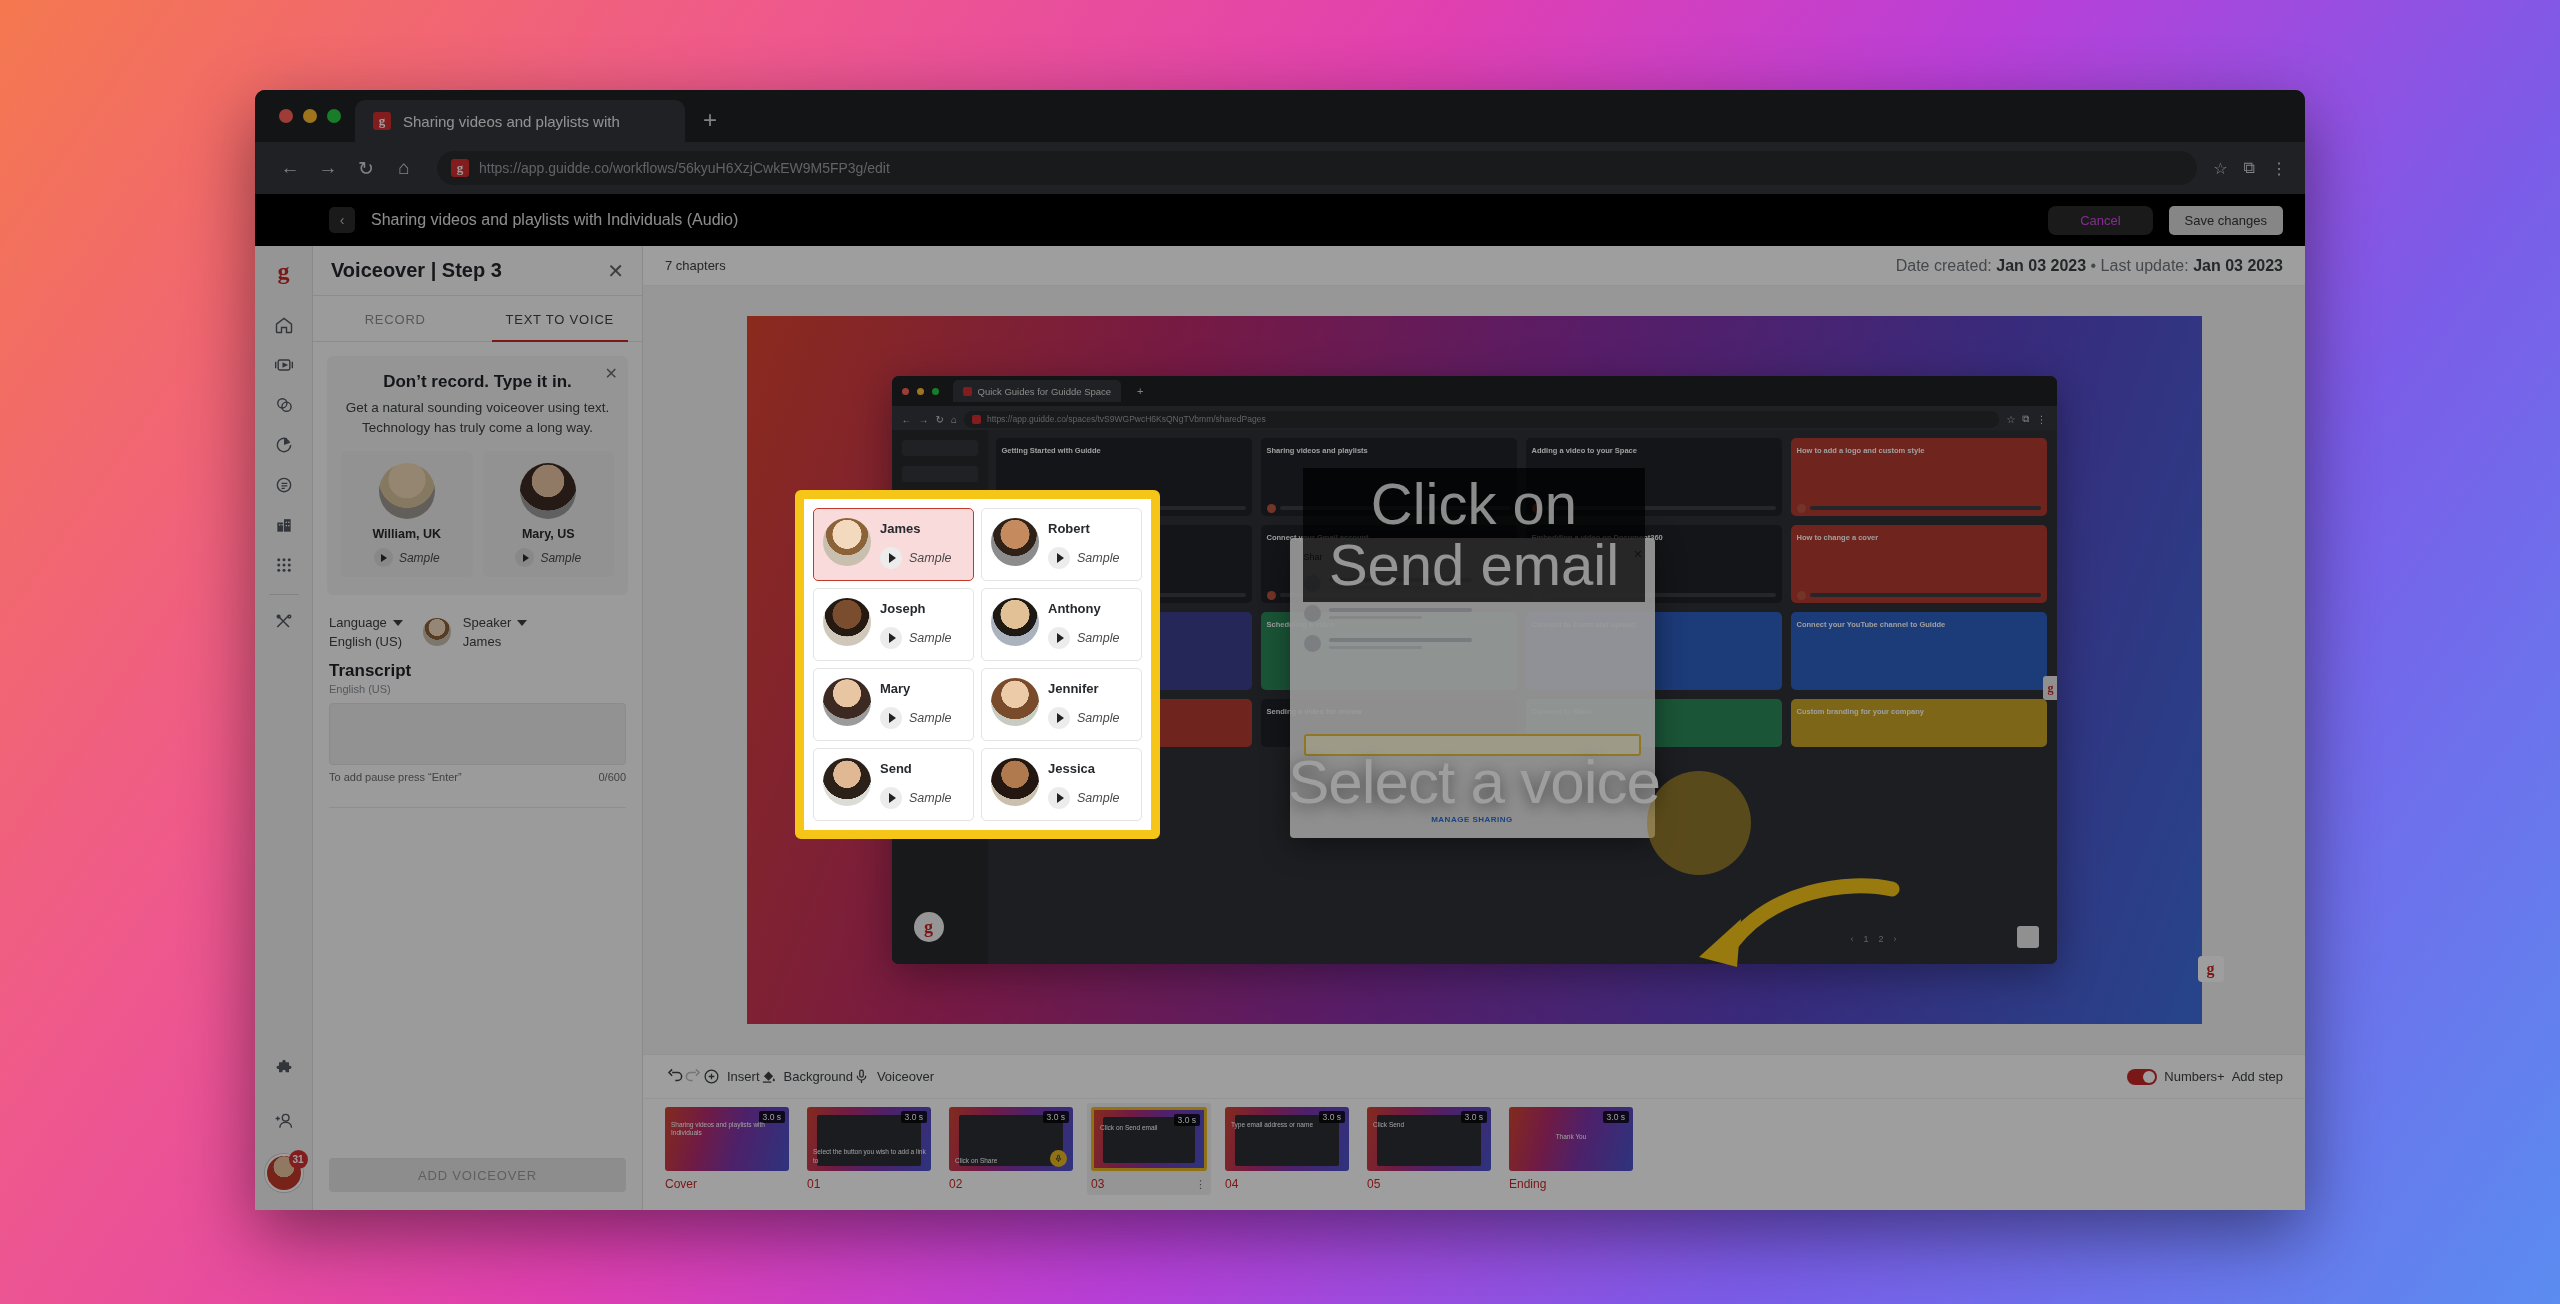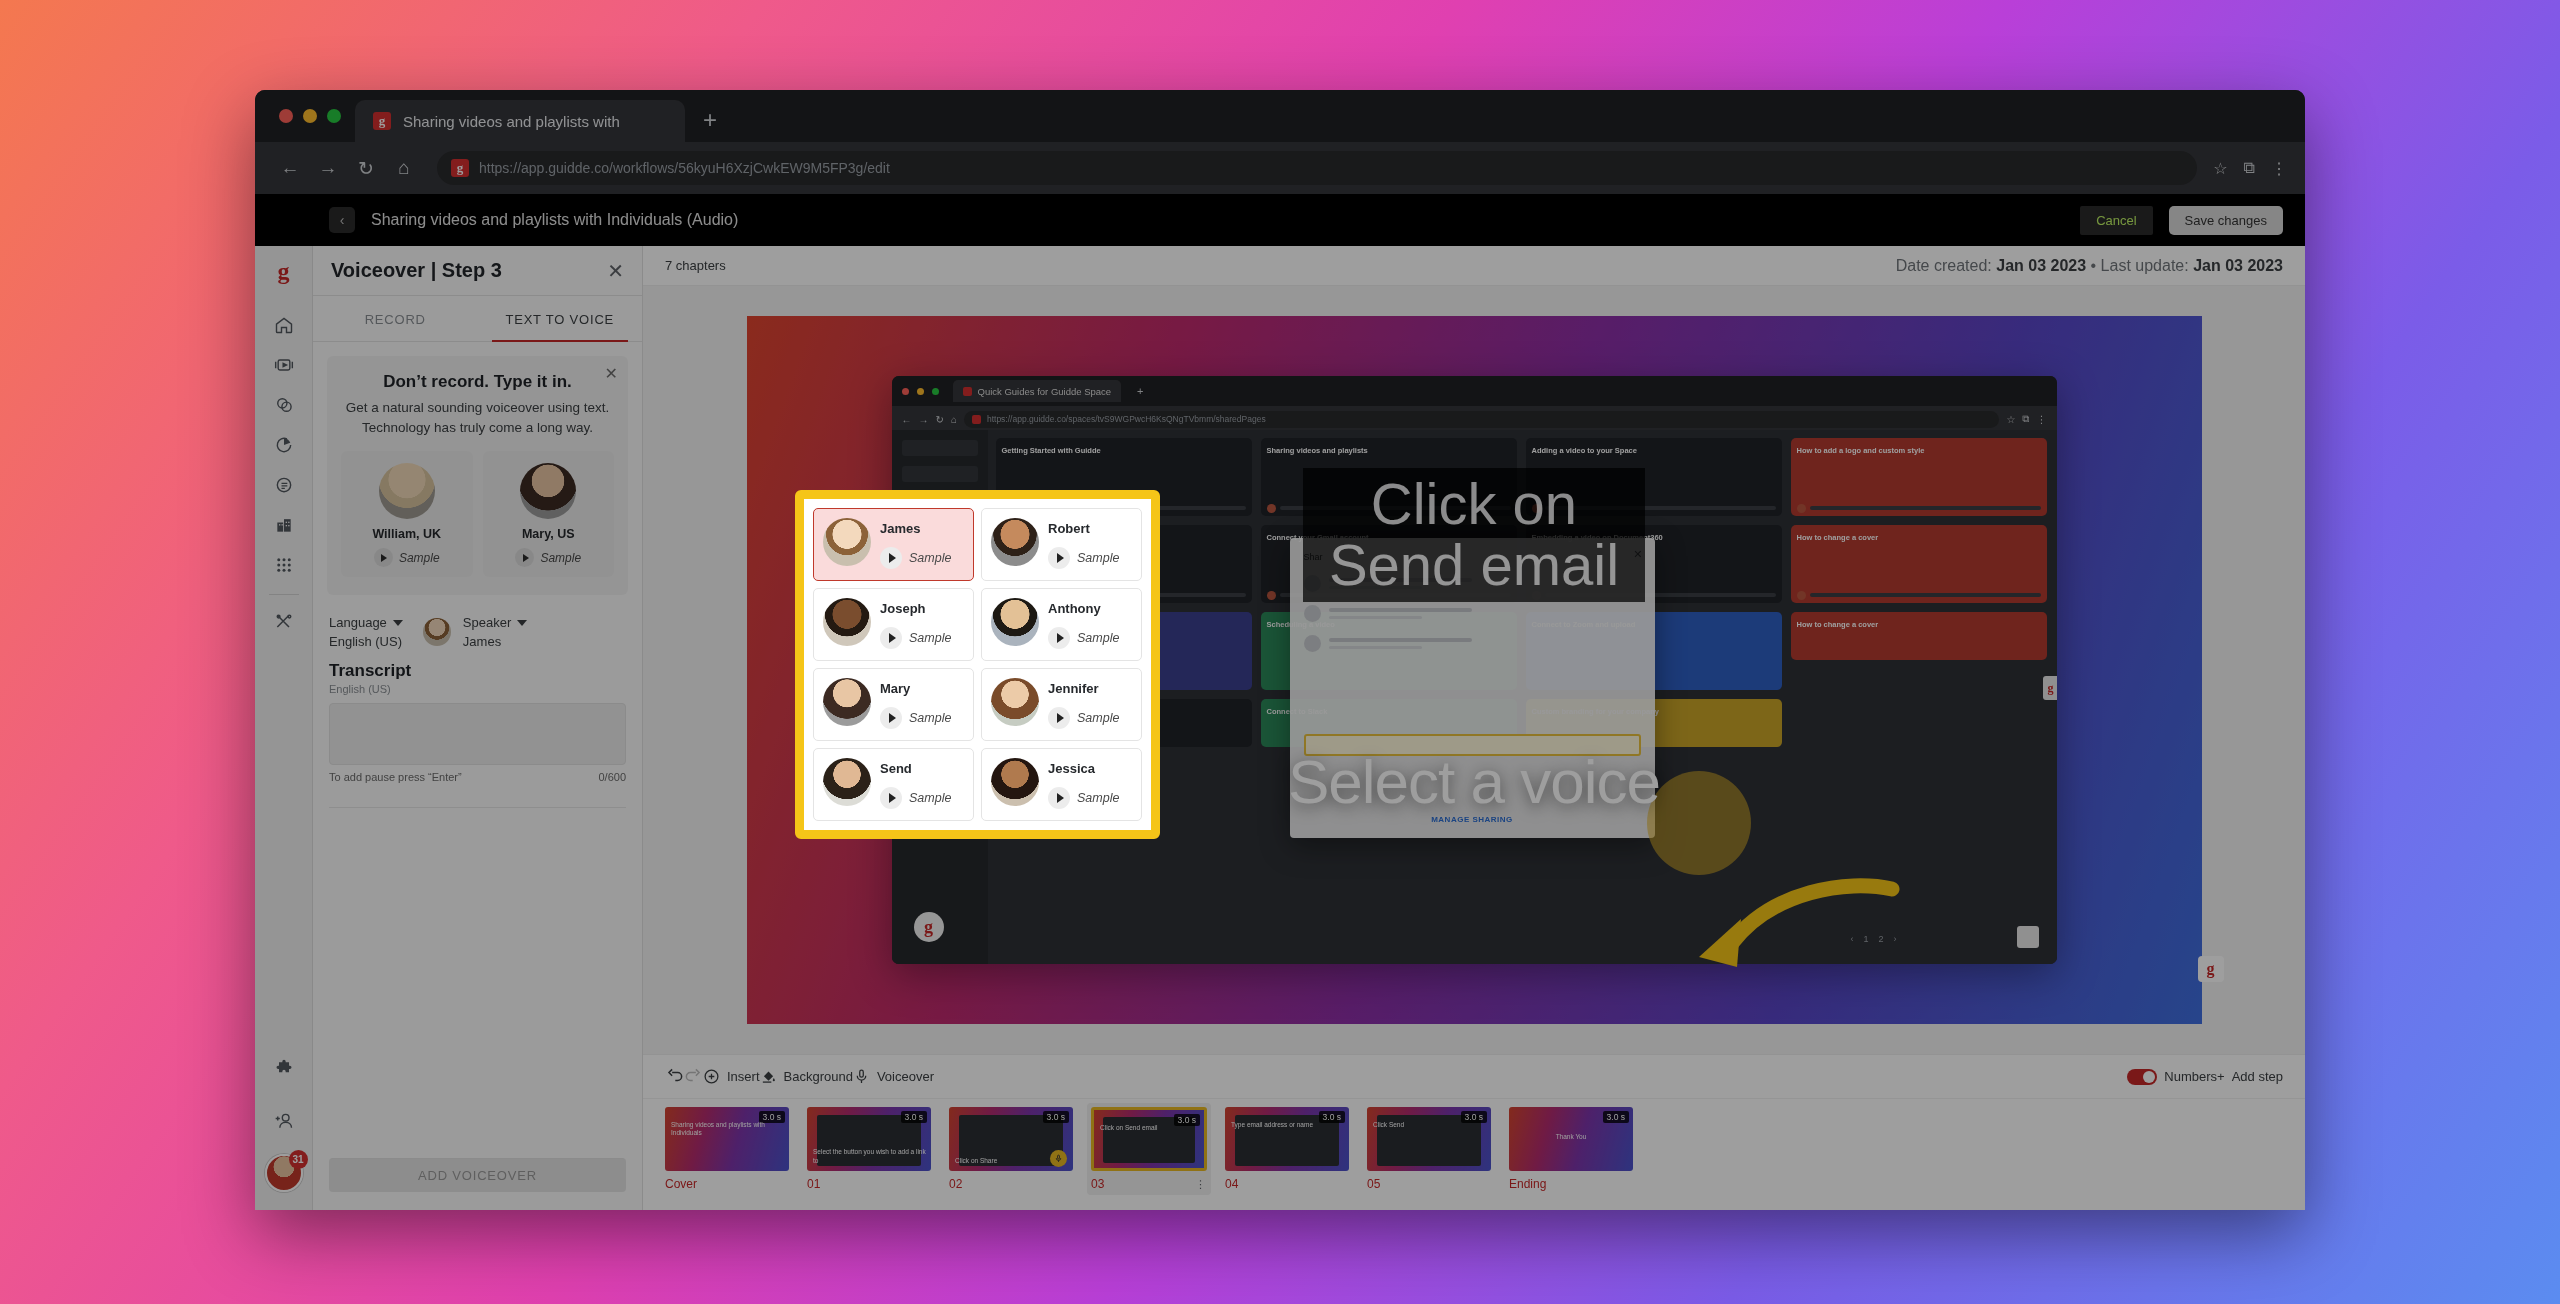--- a/index.html
+++ b/index.html
@@ -70,22 +70,22 @@
     height: 52px; background: #000; display: flex; align-items: center;
     padding: 0 22px 0 74px; gap: 16px;
   }
   #back-chip {
     width: 26px; height: 26px; background: #2a2a2a; border-radius: 5px;
     color: #bdbdbd; font-size: 14px; display: flex; align-items: center; justify-content: center;
   }
   #app-title { color: #e3e3e3; font-size: 16px; }
   .hdr-spacer { flex: 1; }
   .btn-cancel {
-    background: #2b2b2b; color: #bef264; font-size: 13px;
-    padding: 7px 16px; border-radius: 2px;
+    background: #2b2b2b; color: #d946ef; font-size: 13px;
+    padding: 7px 32px; border-radius: 8px;
   }
   .btn-save {
     background: #d9d9d9; color: #333; font-size: 13px;
     padding: 7px 16px; border-radius: 5px;
   }
 
   
   #app-body { position: absolute; top: 52px; left: 0; right: 0; bottom: 0; display: flex; }
 
   
@@ -673,20 +673,23 @@
                     </div>
                   <div class="tile" style="background:#3a3f8f">
                       <div class="cap">How to change a cover</div>
                     </div>
                   <div class="tile" style="background:#2b8a5a">
                       <div class="cap">Scheduling a video</div>
                     </div>
                   <div class="tile" style="background:#2e5fc4">
                       <div class="cap">Connect to Zoom and upload</div>
                     </div>
+                  <div class="tile" style="background:#2e5fc4">
+                      <div class="cap">Connect your YouTube channel to Guidde</div>
+                    </div>
                   <div class="tile" style="background:#b33a2f;height:48px">
                       <div class="cap">How to change a cover</div>
                     </div>
                   <div class="tile" style="background:#1f2227;height:48px">
                       <div class="cap">Sending a video for review</div>
                     </div>
                   <div class="tile" style="background:#2b8a5a;height:48px">
                       <div class="cap">Connect to Slack</div>
                     </div>
                   <div class="tile" style="background:#caa528;height:48px">

